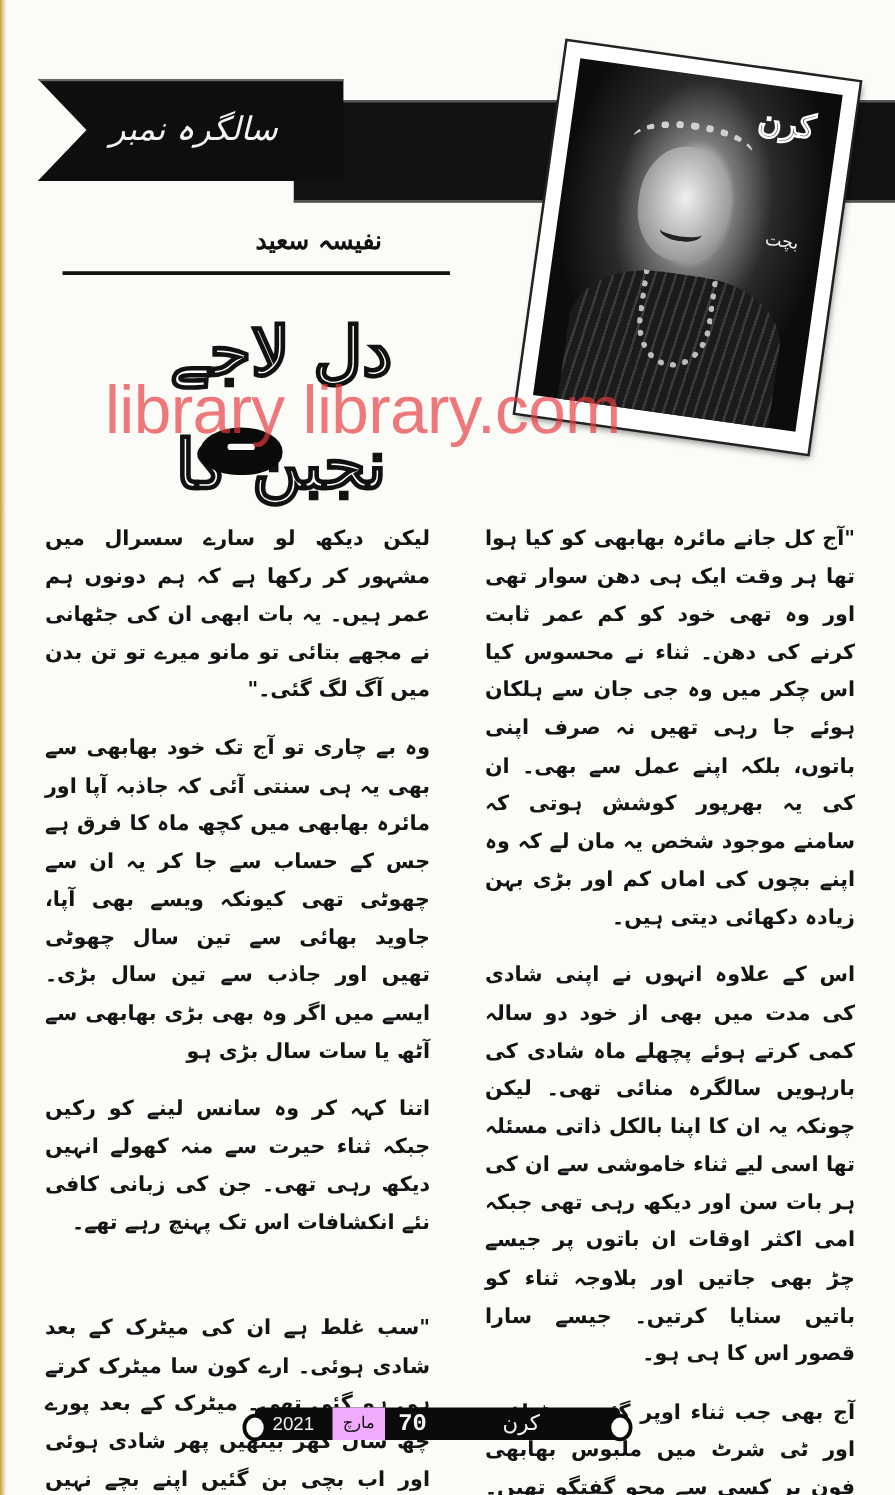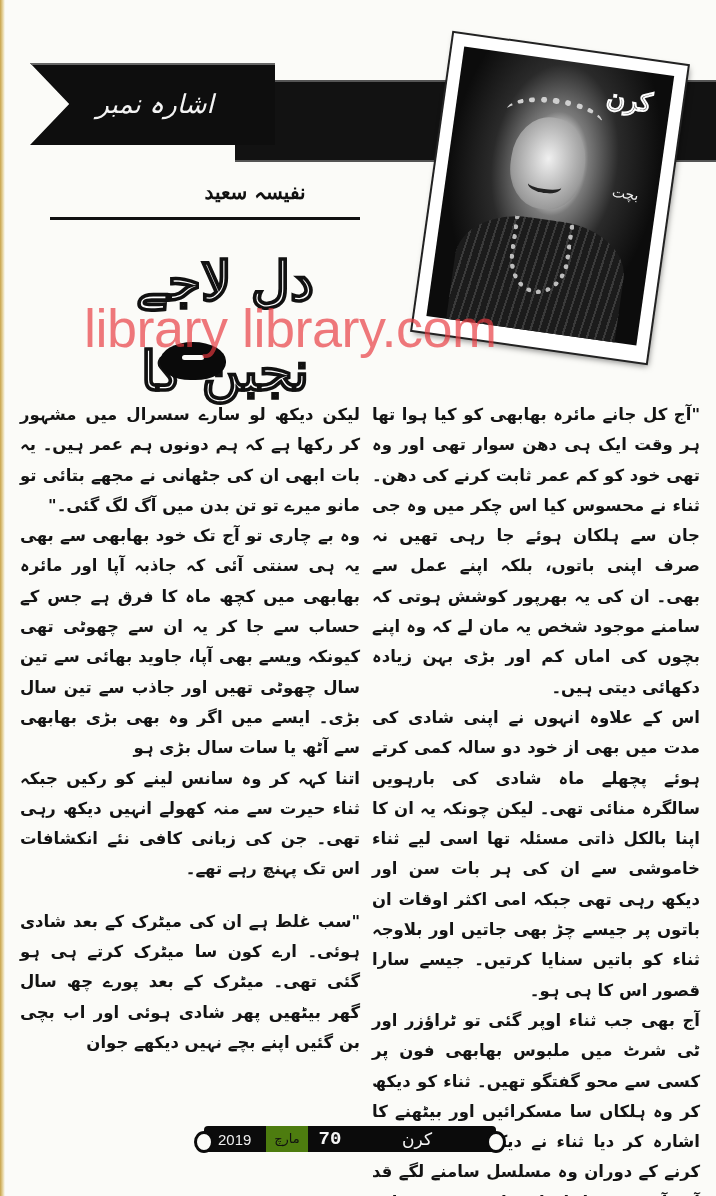--- a/index.html
+++ b/index.html
@@ -107,59 +107,59 @@
   }
   
   .col {
     position: absolute; top: 400px; height: 730px;
     direction: rtl; text-align: justify;
     font-family: "DejaVu Sans", sans-serif; font-size: 16.5px; line-height: 30.3px;
     color: #141414; font-weight: bold;
   }
   .col-right { left: 372px; width: 328px; }
   .col-left { left: 20px; width: 340px; }
-  .col p { margin: 0; }
+  .col p { margin: 16px; }
   .col .gap { height: 22px; }
   
   .footer {
     position: absolute; left: 204px; top: 1126px; width: 292px; height: 26px;
     background: #0b0b0b; border-radius: 4px;
     display: flex; align-items: center; justify-content: space-between;
     direction: ltr;
   }
   .footer::before, .footer::after {
     content: ""; position: absolute; top: 5px; width: 14px; height: 16px;
     border: 3px solid #0b0b0b; border-radius: 50%; background: #fbfbf8;
   }
   .footer::before { left: -10px; }
   .footer::after { right: -10px; }
   .footer-year {
     color: #eee; font-size: 15px; padding-left: 14px; width: 48px;
     font-family: "Liberation Sans", sans-serif;
   }
   .footer-month {
-    background: #4d7c0f; color: #111; font-size: 13px; width: 42px; height: 26px;
+    background: #f0abfc; color: #111; font-size: 13px; width: 42px; height: 26px;
     line-height: 26px; text-align: center; direction: rtl;
   }
   .footer-page {
     color: #f4f4f4; font-size: 19px; font-weight: bold; width: 44px; text-align: center;
     font-family: Liberation Mono, monospace;
   }
   .footer-magazine {
     color: #f4f4f4; font-size: 17px; direction: rtl; flex: 1; text-align: center; padding-right: 14px;
   }
 </style>
 </head>
 <body>
 
 <div class="edge-left"></div>
 
 <div class="ribbon-back"></div>
 <div class="ribbon-front"></div>
-<div class="ribbon-label">اشارہ نمبر</div>
+<div class="ribbon-label">سالگرہ نمبر</div>
 
 <div class="author">نفیسہ سعید</div>
 <div class="author-rule"></div>
 
 <div class="photo">
   <div class="photo-inner">
     <div class="photo-dress"></div>
     <div class="photo-necklace"></div>
     <div class="photo-face"></div>
     <div class="photo-headpiece"></div>
@@ -183,17 +183,17 @@
   <p>لیکن دیکھ لو سارے سسرال میں مشہور کر رکھا ہے کہ ہم دونوں ہم عمر ہیں۔ یہ بات ابھی ان کی جٹھانی نے مجھے بتائی تو مانو میرے تو تن بدن میں آگ لگ گئی۔"</p>
   <p>وہ بے چاری تو آج تک خود بھابھی سے بھی یہ ہی سنتی آئی کہ جاذبہ آپا اور مائرہ بھابھی میں کچھ ماہ کا فرق ہے جس کے حساب سے جا کر یہ ان سے چھوٹی تھی کیونکہ ویسے بھی آپا، جاوید بھائی سے تین سال چھوٹی تھیں اور جاذب سے تین سال بڑی۔ ایسے میں اگر وہ بھی بڑی بھابھی سے آٹھ یا سات سال بڑی ہو</p>
   <p>اتنا کہہ کر وہ سانس لینے کو رکیں جبکہ ثناء حیرت سے منہ کھولے انہیں دیکھ رہی تھی۔ جن کی زبانی کافی نئے انکشافات اس تک پہنچ رہے تھے۔</p>
   <div class="gap"></div>
   <p>"سب غلط ہے ان کی میٹرک کے بعد شادی ہوئی۔ ارے کون سا میٹرک کرتے ہی ہو گئی تھی۔ میٹرک کے بعد پورے چھ سال گھر بیٹھیں پھر شادی ہوئی اور اب بچی بن گئیں اپنے بچے نہیں دیکھے جوان</p>
 </div>
 
 <div class="watermark">library library.com</div>
 
 <div class="footer">
-  <span class="footer-year">2019</span>
+  <span class="footer-year">2021</span>
   <span class="footer-month">مارچ</span>
   <span class="footer-page">70</span>
   <span class="footer-magazine">کرن</span>
 </div>
 
 </body></html>

